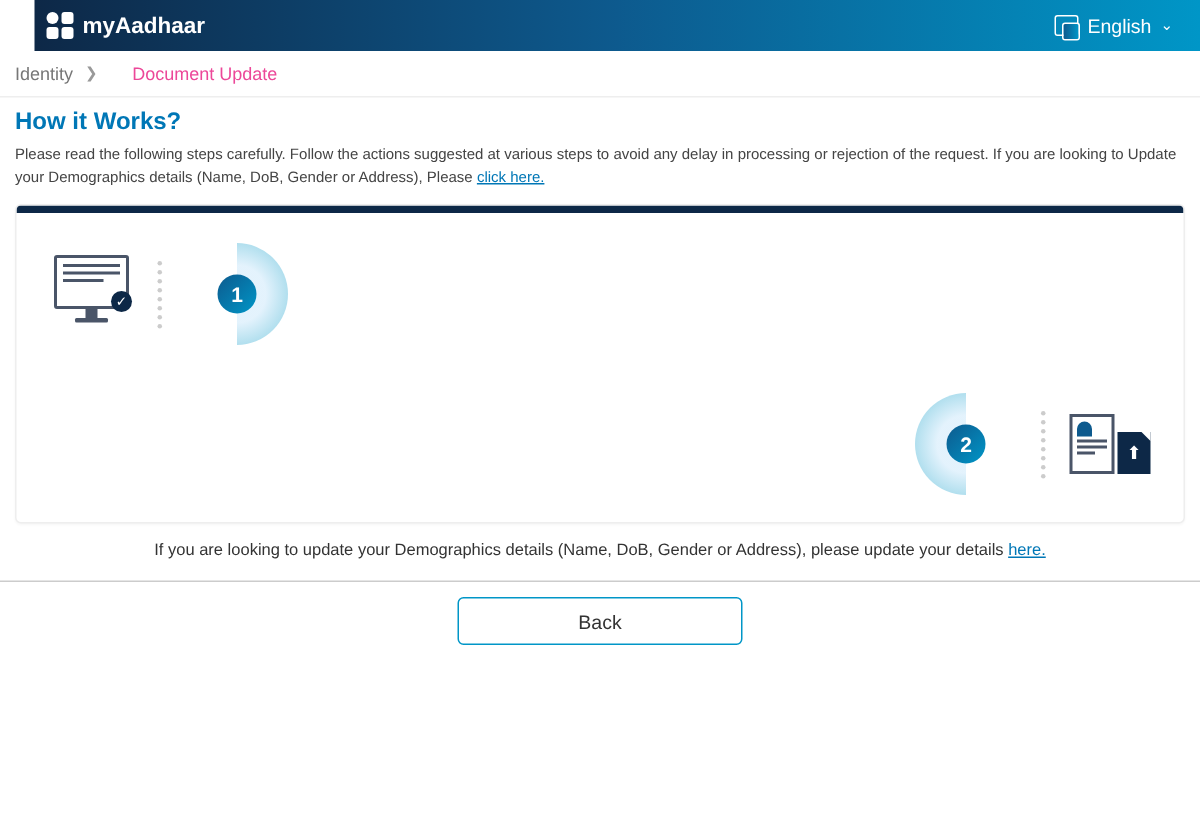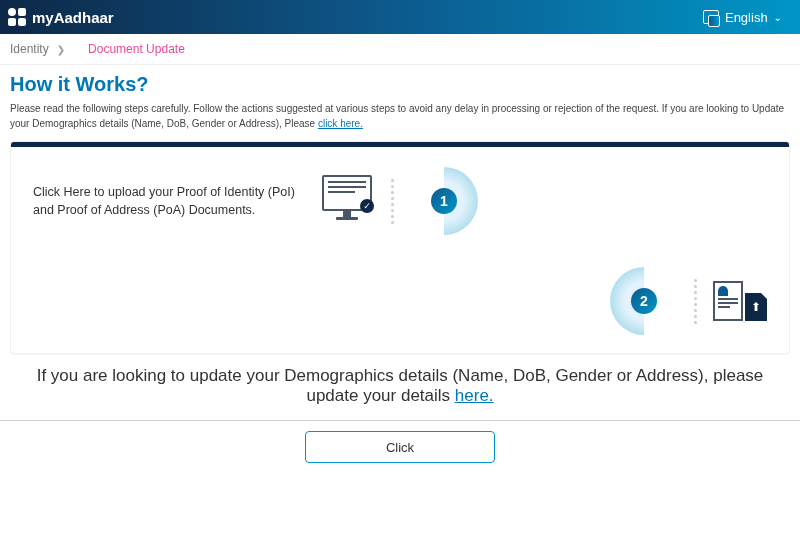--- a/index.html
+++ b/index.html
@@ -13,41 +13,42 @@
     color: #333;
   }
   .header {
     background: linear-gradient(90deg, #0d2847 0%, #0d5a8e 50%, #0096c7 100%);
     height: 34px;
     display: flex;
     align-items: center;
     justify-content: space-between;
     padding: 0 18px 0 8px;
     color: #fff;
+    margin-left: 23px;
   }
   .logo-wrap { display: flex; align-items: center; gap: 6px; }
   .logo-icon { width: 18px; height: 18px; display: grid; grid-template-columns: 1fr 1fr; grid-template-rows: 1fr 1fr; gap: 2px; }
   .logo-icon span { background: #fff; border-radius: 2px; }
   .logo-icon span:nth-child(1){ border-radius: 50%;}
   .logo-text { font-weight: 700; font-size: 15px; }
   .lang { display: flex; align-items: center; gap: 6px; cursor: pointer; font-size: 13px; padding-left: 10px; }
   .lang-icon { width: 16px; height: 14px; border: 1.5px solid #fff; border-radius: 2px; position: relative; }
   .lang-icon::after { content:''; position:absolute; width:10px; height:10px; border:1.5px solid #fff; border-radius:2px; left:4px; top:4px; background: linear-gradient(90deg,#0d5a8e,#0096c7);}
   .chevron { font-size: 10px; }
   .breadcrumb {
     padding: 8px 10px;
     font-size: 12px;
     color: #777;
     border-bottom: 1px solid #eee;
     display:flex; gap:8px; align-items:center;
   }
   .breadcrumb .active { color: #ec4899; margin-left: 15px; }
   .bc-sep { color:#999; font-size:10px;}
   .content { padding: 8px 10px 0 10px; }
-  .title { color: #0077b6; font-size: 20px; font-weight: 700; margin-bottom: 6px; }
+  .title { color: #0077b6; font-size: 16px; font-weight: 700; margin-bottom: 6px; }
   .intro { font-size: 10px; color: #444; line-height: 1.45; margin-bottom: 10px; }
   .intro a { color: #0077b6; text-decoration: underline; }
   .card {
     border: 1px solid #eee;
     border-radius: 4px;
     background: #fff;
     overflow: hidden;
     box-shadow: 0 1px 2px rgba(0,0,0,0.04);
   }
   .card-top { height: 5px; background: #0d2847; }
@@ -82,21 +83,21 @@
     left:50%; top:50%; transform:translate(-50%,-50%);
   }
   .arc-wrap { position:relative; width:68px; height:68px;}
   .doc-icon { display:flex; gap:2px; align-items:flex-end;}
   .doc1 { width:30px; height:40px; border:2px solid #4a5568; background:#fff; padding:3px;}
   .doc1 .hdr { width:10px;height:10px; background:#0d5a8e; border-radius:50% 50% 0 0; margin-bottom:2px;}
   .doc1 .ln { height:2px; background:#4a5568; margin-bottom:2px;}
   .doc2 { width:22px; height:28px; background:#0d2847; display:flex;align-items:center;justify-content:center; position:relative;}
   .doc2::before{content:''; position:absolute; top:0; right:0; border-style:solid; border-width:0 6px 6px 0; border-color:transparent #fff transparent transparent;}
   .doc2 .up { color:#fff; font-size:12px;}
-  .footer-note { text-align:center; font-size:17px; color:#333; margin-top:12px;}
+  .footer-note { text-align:center; font-size:11px; color:#333; margin-top:12px;}
   .footer-note a { color:#0077b6; text-decoration:underline;}
   .divider { border-top:1px solid #ccc; margin-top:14px;}
   .buttons { display:flex; justify-content:center; gap:100px; padding:10px 0;}
   .btn {
     width: 190px; height: 32px; border-radius:4px; display:flex;align-items:center;justify-content:center;
     font-size:13px; cursor:pointer; border:none;
   }
   .btn-back { background:#fff; color:#333; border:1.5px solid #0096c7;}
   .btn-next { background: linear-gradient(90deg,#0d5a8e,#0096c7); color:#fff;}
   .spacer { flex:1; }
@@ -130,21 +131,20 @@
 <div class="content">
   <div class="title">How it Works?</div>
   <div class="intro">
     <span>Please read the following steps carefully. Follow the actions suggested at various steps to avoid any delay in processing or rejection of the request. If you are looking to Update your Demographics details (Name, DoB, Gender or Address), Please </span><a href="#">click here.</a>
   </div>
 
   <div class="card">
     <div class="card-top"></div>
     <div class="steps">
       <div class="step-row">
-        <div class="step-text left">Click Here to upload your Proof of Identity (PoI) and Proof of Address (PoA) Documents.</div>
         <div class="monitor-icon">
           <div class="mon-screen">
             <div class="mon-line"></div>
               <div class="mon-line"></div>
               <div class="mon-line" style="width:70%"></div>
             <div class="mon-check">✓</div>
           </div>
           <div class="mon-stand"></div>
             <div class="mon-base"></div>
         </div>
@@ -196,14 +196,14 @@
     </div>
   </div>
 
   <div class="footer-note">
     <span>If you are looking to update your Demographics details (Name, DoB, Gender or Address), please update your details </span><a href="#">here.</a>
   </div>
 </div>
 
 <div class="divider"></div>
 <div class="buttons">
-  <button class="btn btn-back">Click</button>
+  <button class="btn btn-back">Back</button>
 </div>
 
 </body></html>

